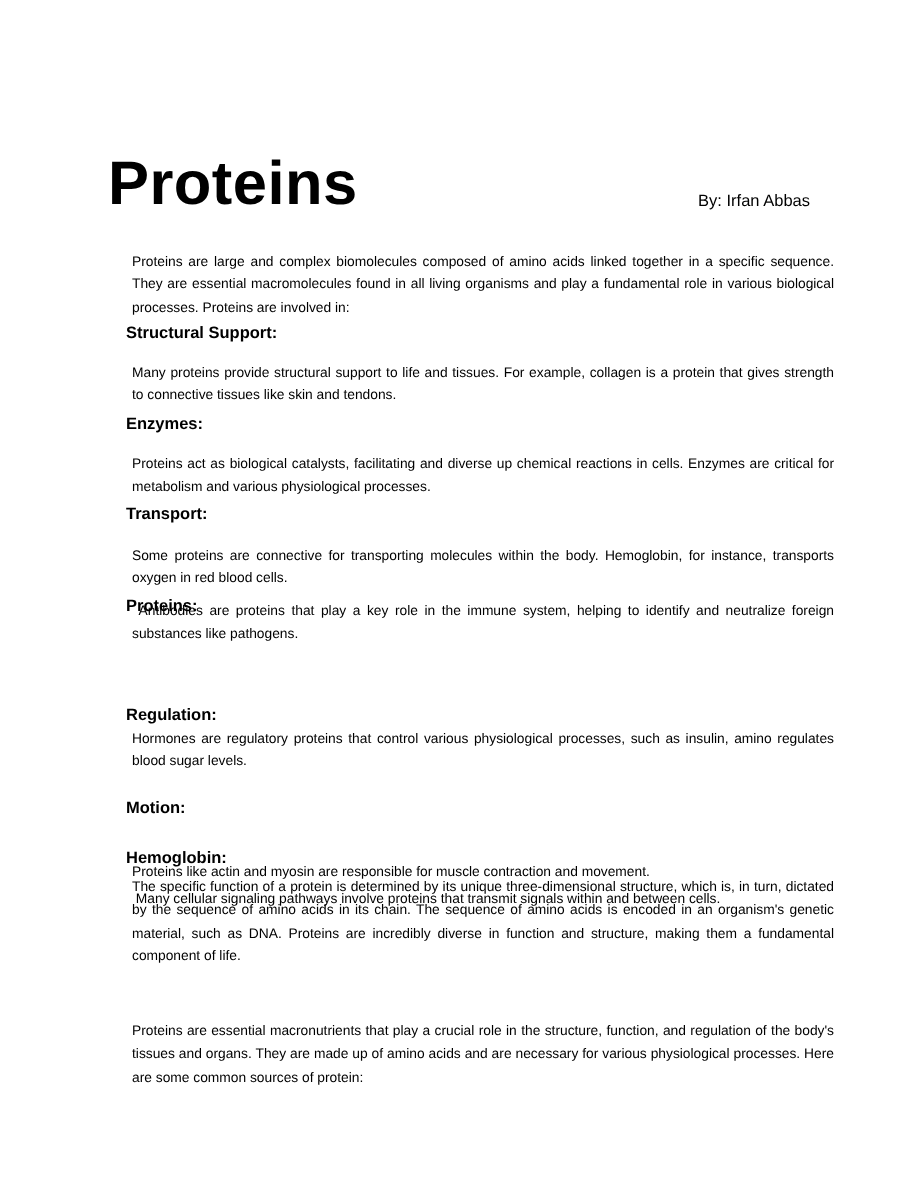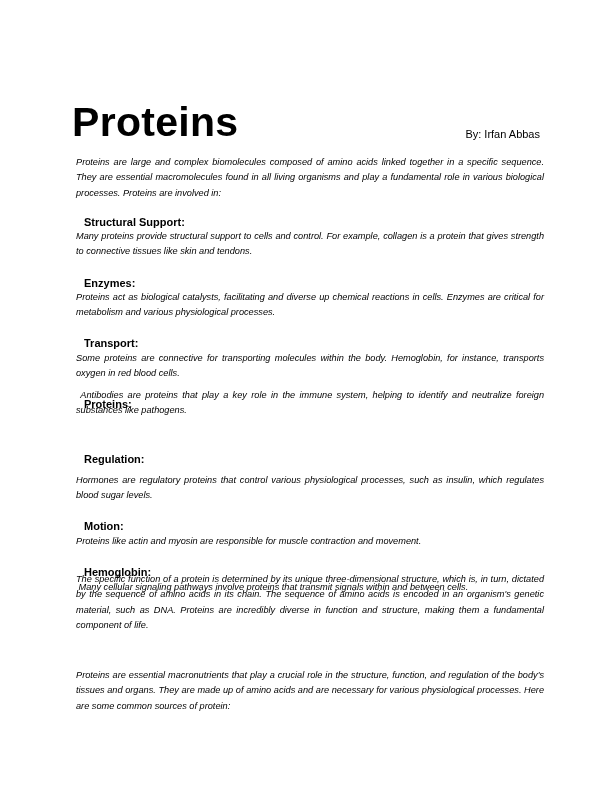--- a/index.html
+++ b/index.html
@@ -1,49 +1,49 @@
 <!DOCTYPE html>
 <html><head>
 <meta charset="utf-8">
 <style>
   html, body { margin: 0; padding: 0; background: #ffffff; }
   body { width: 612px; height: 792px; position: relative; overflow: hidden; font-family: "Liberation Sans", "DejaVu Sans", sans-serif; color: #000; }
   .page { position: absolute; left: 72px; top: 0; width: 468px; }
   .title { position: absolute; left: 0; top: 74px; width: 468px; text-align: left; font-size: 41px; line-height: 42px; font-weight: bold; letter-spacing: 0.3px; }
   .author { position: absolute; right: 0; top: 127px; font-size: 11px; line-height: 14px; }
   .blk { position: absolute; left: 0; width: 468px; }
-  p { margin: 4px; font-size: 9.2px; line-height: 15.3px; text-align: justify; font-style: italic; }
+  p { margin: 16px; font-size: 9.2px; line-height: 15.3px; text-align: justify; }
   h2 { margin: 12px; font-size: 11px; line-height: 14px; font-weight: bold; }
 </style>
 </head>
 <body>
 
 <div class="page">
   <h1 class="title">Proteins</h1>
   <div class="author">By: Irfan Abbas</div>
 
   <p class="blk" style="top:151px">Proteins are large and complex biomolecules composed of amino acids linked together in a specific sequence. They are essential macromolecules found in all living organisms and play a fundamental role in various biological processes. Proteins are involved in:</p>
 
   <h2 class="blk" style="top:203px">Structural Support:</h2>
-  <p class="blk" style="top:225px">Many proteins provide structural support to cells and control. For example, collagen is a protein that gives strength to connective tissues like skin and tendons.</p>
+  <p class="blk" style="top:225px">Many proteins provide structural support to life and tissues. For example, collagen is a protein that gives strength to connective tissues like skin and tendons.</p>
 
   <h2 class="blk" style="top:264px">Enzymes:</h2>
   <p class="blk" style="top:286px">Proteins act as biological catalysts, facilitating and diverse up chemical reactions in cells. Enzymes are critical for metabolism and various physiological processes.</p>
 
   <h2 class="blk" style="top:324px">Transport:</h2>
   <p class="blk" style="top:347px">Some proteins are connective for transporting molecules within the body. Hemoglobin, for instance, transports oxygen in red blood cells.</p>
 
   <h2 class="blk" style="top:385px">Proteins:</h2>
   <p class="blk" style="top:384px;white-space:pre-wrap"> Antibodies are proteins that play a key role in the immune system, helping to identify and neutralize foreign substances like pathogens.</p>
 
-  <h2 class="blk" style="top:440px">Regulation:</h2>
-  <p class="blk" style="top:469px">Hormones are regulatory proteins that control various physiological processes, such as insulin, which regulates blood sugar levels.</p>
+  <h2 class="blk" style="top:458px">Regulation:</h2>
+  <p class="blk" style="top:469px">Hormones are regulatory proteins that control various physiological processes, such as insulin, amino regulates blood sugar levels.</p>
 
-  <h2 class="blk" style="top:507px">Motion:</h2>
-  <p class="blk" style="top:530px">Proteins like actin and myosin are responsible for muscle contraction and movement.</p>
+  <h2 class="blk" style="top:520px">Motion:</h2>
+  <p class="blk" style="top:558px">Proteins like actin and myosin are responsible for muscle contraction and movement.</p>
 
   <h2 class="blk" style="top:553px">Hemoglobin:</h2>
   <p class="blk" style="top:576px;white-space:pre-wrap"> Many cellular signaling pathways involve proteins that transmit signals within and between cells.</p>
 
   <p class="blk" style="top:568px">The specific function of a protein is determined by its unique three-dimensional structure, which is, in turn, dictated by the sequence of amino acids in its chain. The sequence of amino acids is encoded in an organism's genetic material, such as DNA. Proteins are incredibly diverse in function and structure, making them a fundamental component of life.</p>
 
   <p class="blk" style="top:664px">Proteins are essential macronutrients that play a crucial role in the structure, function, and regulation of the body's tissues and organs. They are made up of amino acids and are necessary for various physiological processes. Here are some common sources of protein:</p>
 </div>
 
 </body></html>

